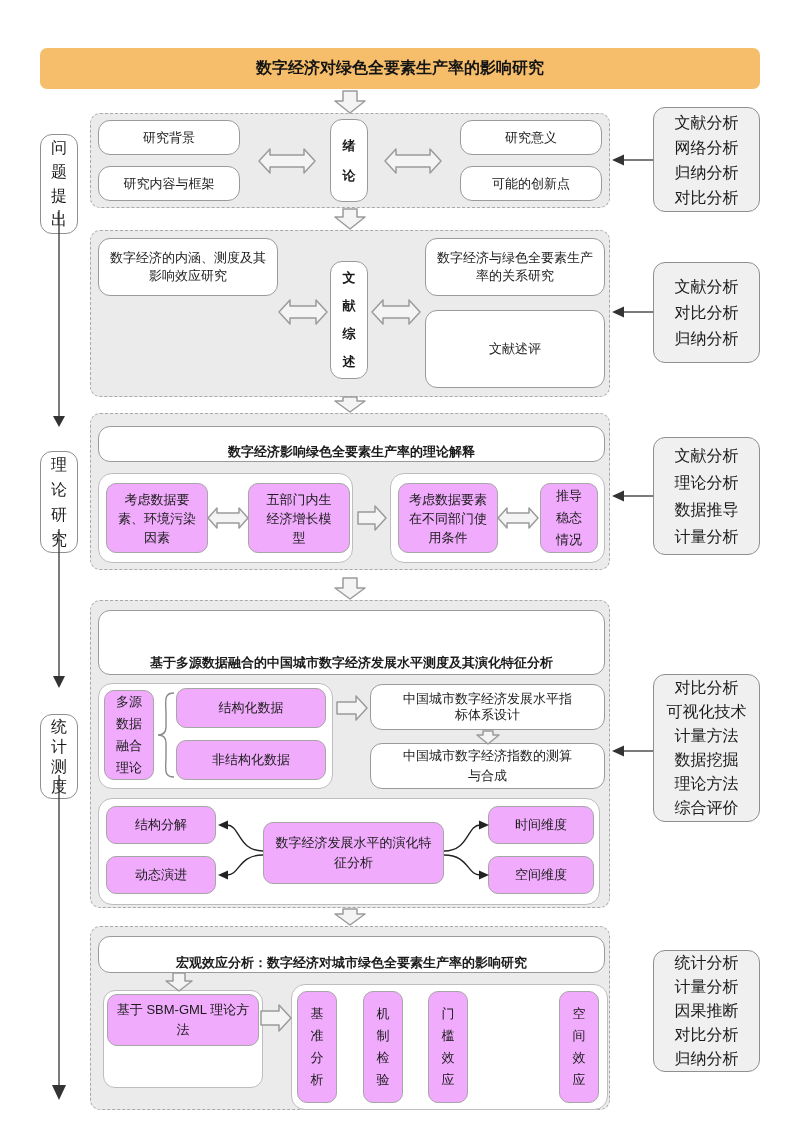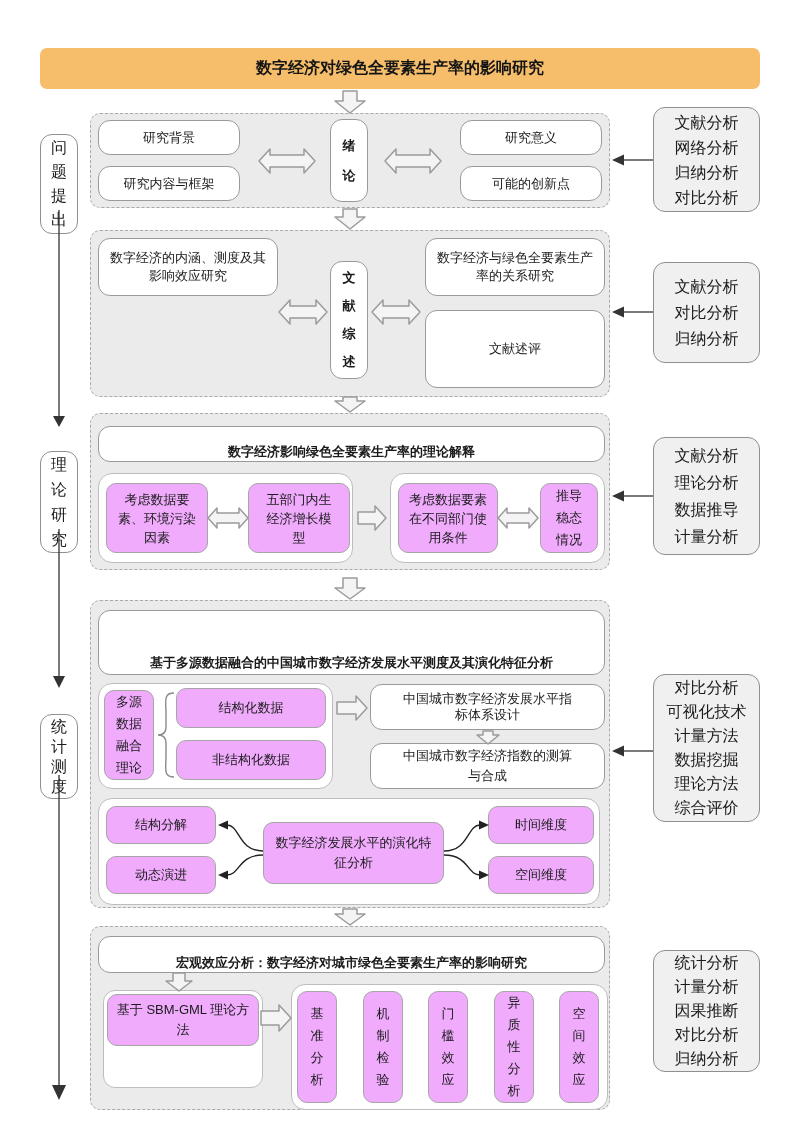--- a/index.html
+++ b/index.html
@@ -142,23 +142,20 @@
   <div class="group" style="left:291px;top:984px;width:317px;height:126px;"></div>
   <div class="abs box inner" style="left:297px;top:991px;width:40px;height:112px;">
     <span class="vspan lh22">基准分析</span>
   </div>
   <div class="abs box inner" style="left:363px;top:991px;width:40px;height:112px;">
     <span class="vspan lh22">机制检验</span>
   </div>
   <div class="abs box inner" style="left:428px;top:991px;width:40px;height:112px;">
     <span class="vspan lh22">门槛效应</span>
   </div>
-  <div class="abs box inner" style="left:494px;top:991px;width:40px;height:112px;">
-    <span class="vspan lh22">异质性分析</span>
-  </div>
   <div class="abs box inner" style="left:559px;top:991px;width:40px;height:112px;">
     <span class="vspan lh22">空间效应</span>
   </div>
 
   <div class="abs methods" style="left:653px;top:107px;width:107px;height:105px;line-height:25px;">
     <div>文献分析</div>
     <div>网络分析</div>
     <div>归纳分析</div>
     <div>对比分析</div>
   </div>

